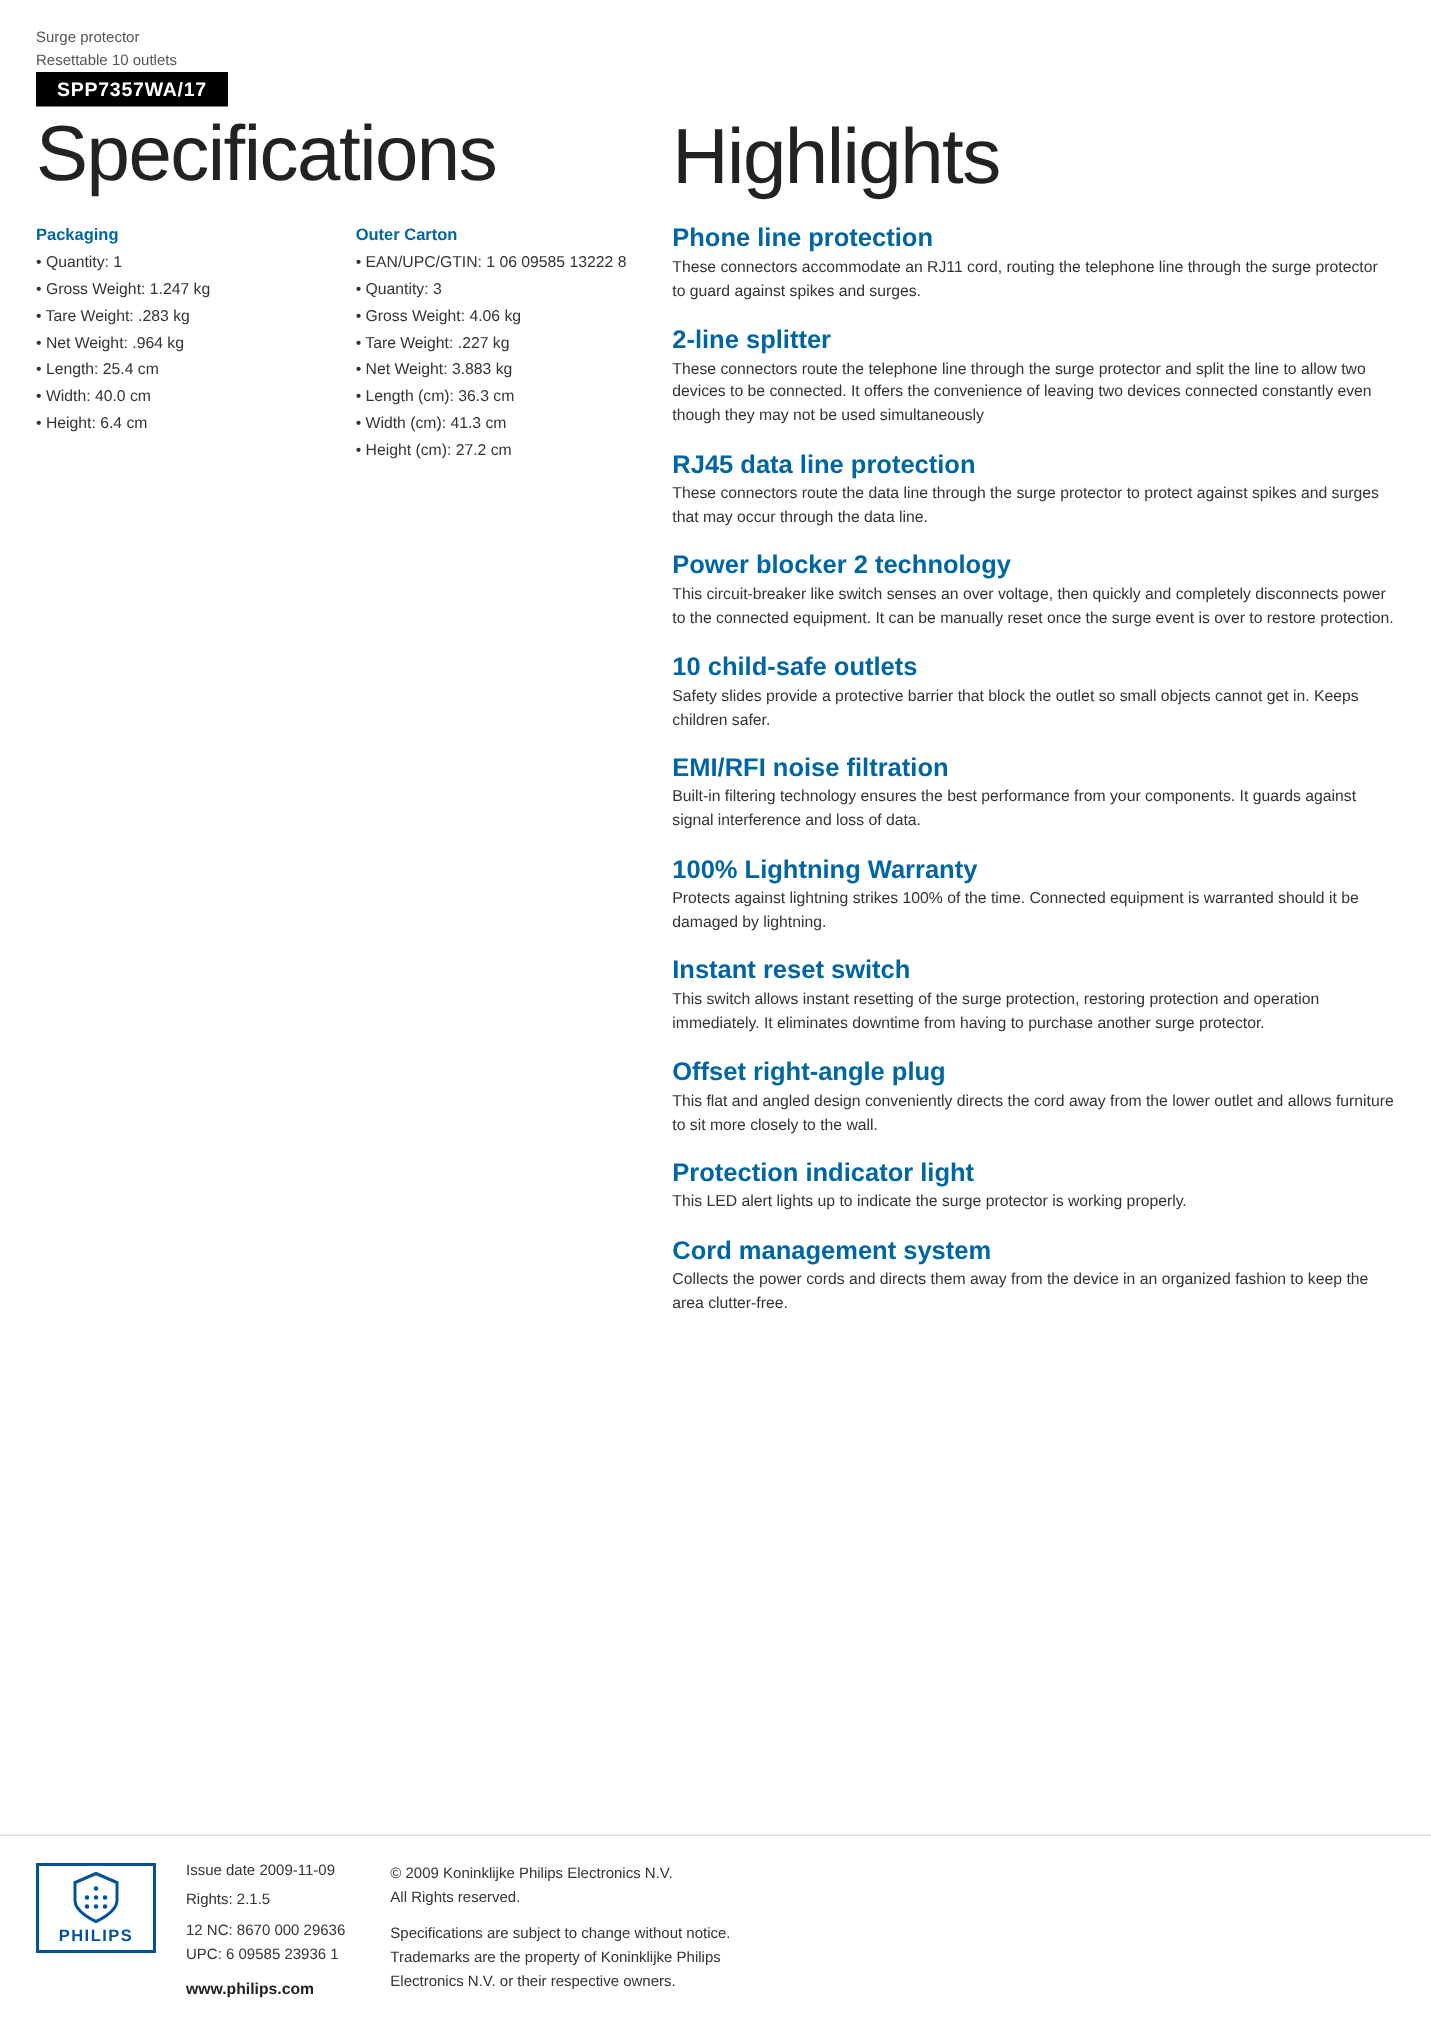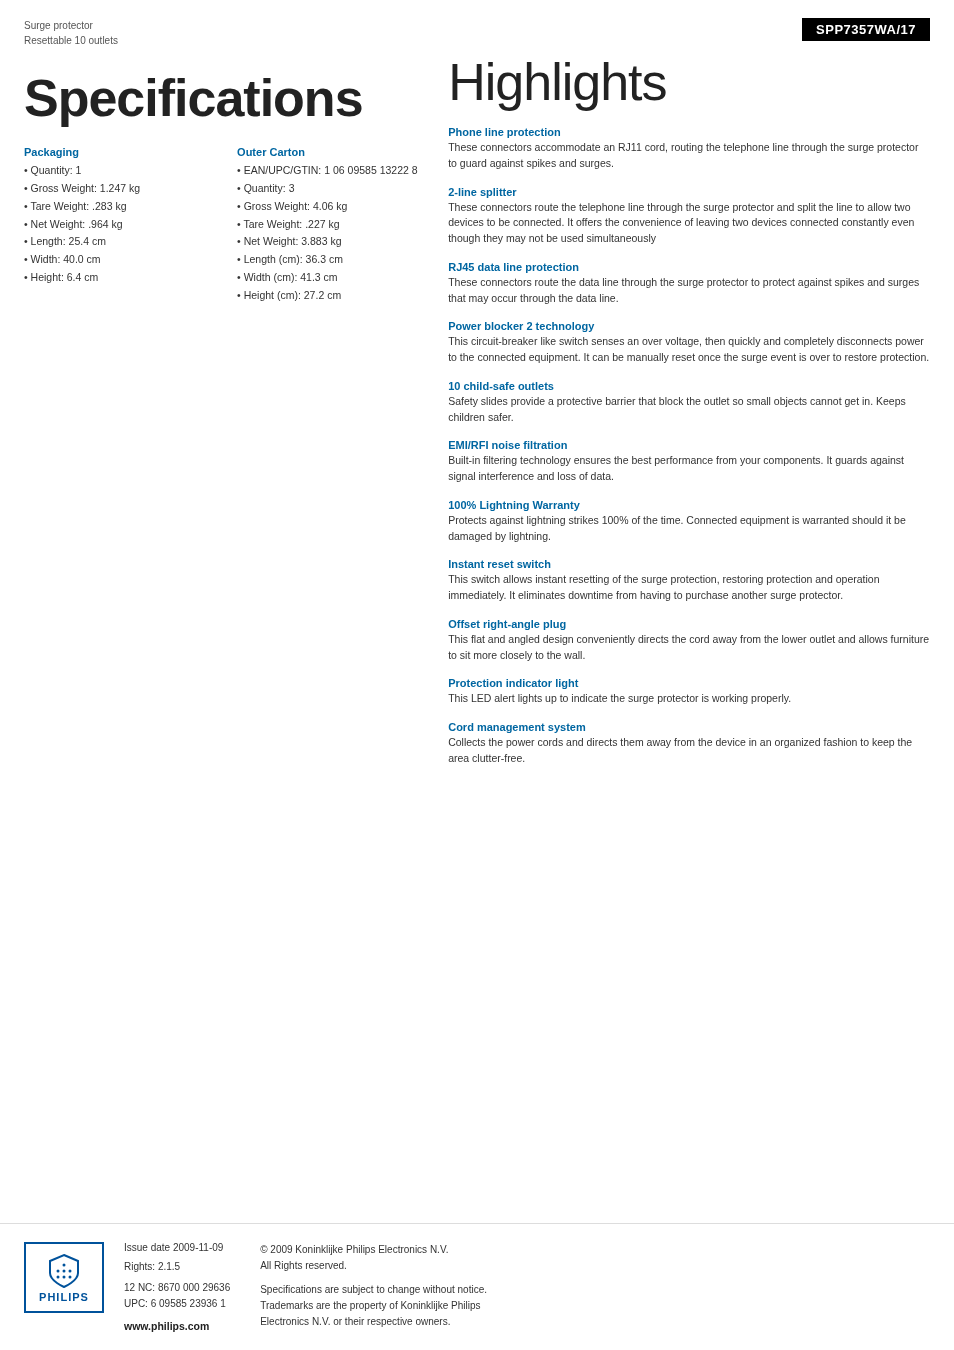--- a/index.html
+++ b/index.html
@@ -12,20 +12,21 @@
       min-height: 1350px;
       position: relative;
     }
 
     
     .header {
       display: flex;
       justify-content: space-between;
       align-items: flex-start;
       padding: 18px 24px 0 24px;
+      flex-direction: column;
     }
     .header-left {
       font-size: 10px;
       color: #555;
       line-height: 1.5;
     }
     .header-right {
       background: #000000;
       color: #fff;
       font-size: 13px;
@@ -41,25 +42,25 @@
       gap: 30px;
     }
 
     
     .left-col {
       width: 45%;
     }
 
     .page-title {
       font-size: 52px;
-      font-weight: 700;
+      font-weight: 400;
       color: #222;
       line-height: 1;
       margin-bottom: 22px;
-      margin-top: 24px;
+      margin-top: 6px;
       letter-spacing: -1px;
     }
 
     .section-heading {
       color: #0066a1;
       font-weight: bold;
       font-size: 11px;
       margin-bottom: 4px;
     }
 
@@ -104,21 +105,21 @@
       margin-top: 8px;
       letter-spacing: -1px;
     }
 
     .highlight-item {
       margin-bottom: 14px;
     }
     .highlight-heading {
       color: #0066a1;
       font-weight: bold;
-      font-size: 11px;
+      font-size: 17px;
       margin-bottom: 2px;
     }
     .highlight-desc {
       font-size: 10.5px;
       color: #333;
       line-height: 1.5;
     }
 
     
     .footer {
@@ -128,21 +129,21 @@
       right: 0;
       border-top: 1px solid #ddd;
       padding: 18px 24px;
       display: flex;
       align-items: flex-start;
       gap: 20px;
     }
 
     .philips-logo {
       width: 80px;
-      height: 71px;
+      height: 60px;
       border: 2px solid #00529b;
       display: flex;
       flex-direction: column;
       align-items: center;
       justify-content: center;
       flex-shrink: 0;
     }
     .philips-logo-text {
       color: #00529b;
       font-weight: bold;

